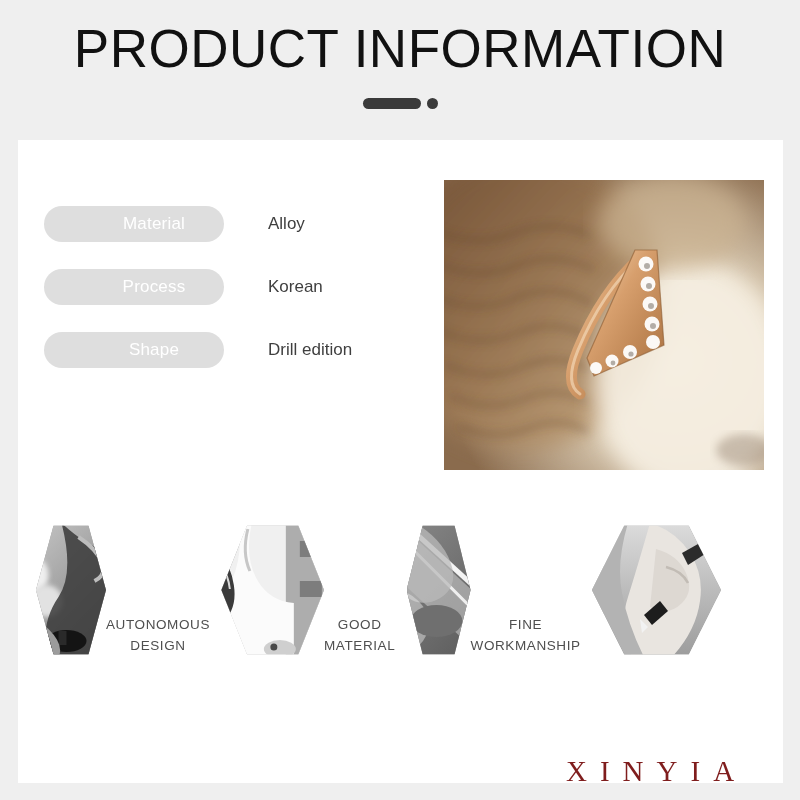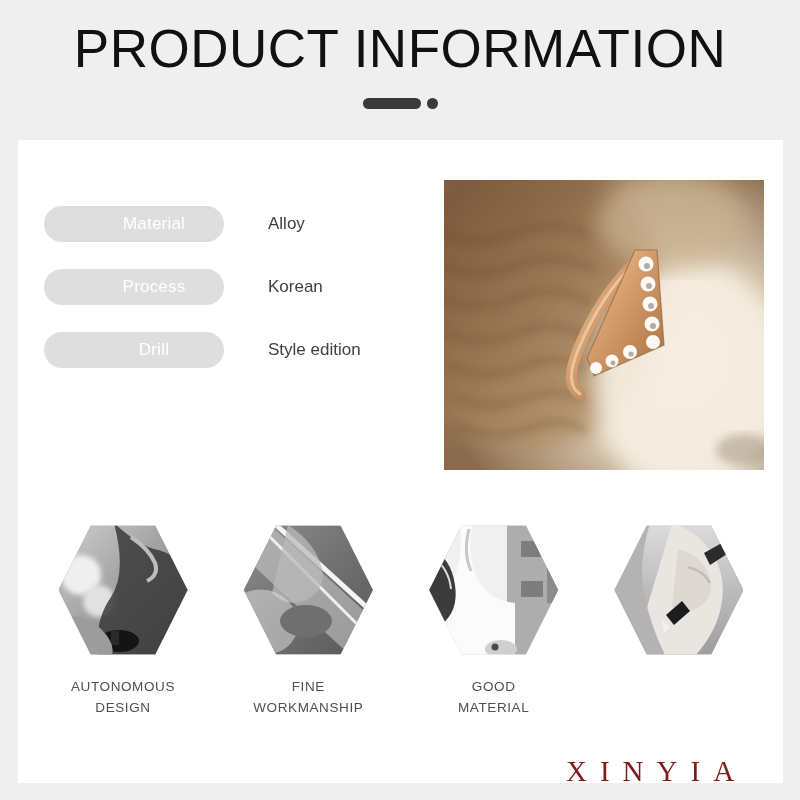--- a/index.html
+++ b/index.html
@@ -131,22 +131,21 @@
     position: absolute;
     left: 18px;
     top: 383px;
     width: 730px;
     display: flex;
     justify-content: space-between;
   }
   .feature {
     width: 174px;
     display: flex;
-    flex-direction: column;
-    align-items: center;
+    align-items: flex-end;
   }
   .feature-hex {
     width: 129px;
     height: 134px;
     clip-path: polygon(25% 2%, 75% 2%, 100% 50%, 75% 98%, 25% 98%, 0% 50%);
     overflow: hidden;
     background: #9a9a9a;
   }
   .feature-hex svg {
     display: block;
@@ -198,23 +197,23 @@
 
     <div class="spec-row">
       <div class="spec-pill">
         <span class="spec-pill-label">Process</span>
       </div>
       <span class="spec-value">Korean</span>
     </div>
 
     <div class="spec-row">
       <div class="spec-pill">
-        <span class="spec-pill-label">Drill</span>
-      </div>
-      <span class="spec-value">Style edition</span>
+        <span class="spec-pill-label">Shape</span>
+      </div>
+      <span class="spec-value">Drill edition</span>
     </div>
 
 
   </div>
 
   <div class="product-photo">
     <svg viewBox="0 0 320 290" preserveAspectRatio="xMidYMid slice">
       <defs>
         <radialGradient id="bgCream" cx="72%" cy="62%" r="72%">
           <stop offset="0%" stop-color="#f2eadc"></stop>
@@ -305,55 +304,55 @@
           <rect x="52" y="108" width="8" height="14" fill="#2a2a2a"></rect>
           <path d="M0 96 q24 -8 42 10 q16 16 10 28 L0 134 Z" fill="#9c9c9c"></path>
         </svg>
       </div>
       <div class="feature-label">AUTONOMOUS<br>DESIGN</div>
     </div>
 
     <div class="feature">
       <div class="feature-hex">
         <svg viewBox="0 0 129 134" preserveAspectRatio="xMidYMid slice">
+          <rect width="129" height="134" fill="#f0f0f0"></rect>
+          <rect x="78" y="0" width="51" height="134" fill="#adadad"></rect>
+          <rect x="92" y="18" width="22" height="16" fill="#7d7d7d"></rect>
+          <rect x="92" y="58" width="22" height="16" fill="#7d7d7d"></rect>
+          <rect x="118" y="40" width="11" height="40" fill="#8b8b8b"></rect>
+          <path d="M44 0 q-8 34 6 58 q12 20 36 22 l0 54 L20 134 q-10 -40 4 -76 q12 -30 6 -58 Z" fill="#fbfbfb"></path>
+          <path d="M40 6 q-6 24 2 42" fill="none" stroke="#c7c7c7" stroke-width="3"></path>
+          <path d="M0 24 q22 10 26 38 q4 26 -14 40 L0 104 Z" fill="#3b3b3b"></path>
+          <path d="M4 34 q16 12 18 32" fill="none" stroke="#dcdcdc" stroke-width="2"></path>
+          <ellipse cx="72" cy="126" rx="16" ry="9" fill="#cfcfcf"></ellipse>
+          <circle cx="66" cy="124" r="3.5" fill="#4a4a4a"></circle>
+        </svg>
+      </div>
+      <div class="feature-label">GOOD<br>MATERIAL</div>
+    </div>
+
+    <div class="feature">
+      <div class="feature-hex">
+        <svg viewBox="0 0 129 134" preserveAspectRatio="xMidYMid slice">
           <defs>
             <linearGradient id="f2g" x1="0" y1="0" x2="1" y2="1">
               <stop offset="0%" stop-color="#8d8d8d"></stop>
                 <stop offset="100%" stop-color="#565656"></stop>
             </linearGradient>
           </defs>
           <rect width="129" height="134" fill="url(#f2g)"></rect>
           <path d="M24 0 L129 96 L129 134 L108 134 L0 34 L0 0 Z" fill="#cfcfcf" opacity="0.55"></path>
           <path d="M30 0 L129 90" stroke="#f4f4f4" stroke-width="5" fill="none"></path>
           <path d="M18 6 L120 108" stroke="#efefef" stroke-width="3" fill="none"></path>
           <path d="M44 2 q28 18 34 44 q4 20 -14 30 q-20 10 -36 -6" fill="#b9b9b9" opacity="0.75"></path>
           <path d="M0 70 q26 -10 44 8 q16 16 8 34 q-10 22 -40 20 L0 130 Z" fill="#e3e3e3" opacity="0.5"></path>
           <ellipse cx="62" cy="98" rx="26" ry="16" fill="#6f6f6f"></ellipse>
         </svg>
       </div>
       <div class="feature-label">FINE<br>WORKMANSHIP</div>
-    </div>
-
-    <div class="feature">
-      <div class="feature-hex">
-        <svg viewBox="0 0 129 134" preserveAspectRatio="xMidYMid slice">
-          <rect width="129" height="134" fill="#f0f0f0"></rect>
-          <rect x="78" y="0" width="51" height="134" fill="#adadad"></rect>
-          <rect x="92" y="18" width="22" height="16" fill="#7d7d7d"></rect>
-          <rect x="92" y="58" width="22" height="16" fill="#7d7d7d"></rect>
-          <rect x="118" y="40" width="11" height="40" fill="#8b8b8b"></rect>
-          <path d="M44 0 q-8 34 6 58 q12 20 36 22 l0 54 L20 134 q-10 -40 4 -76 q12 -30 6 -58 Z" fill="#fbfbfb"></path>
-          <path d="M40 6 q-6 24 2 42" fill="none" stroke="#c7c7c7" stroke-width="3"></path>
-          <path d="M0 24 q22 10 26 38 q4 26 -14 40 L0 104 Z" fill="#3b3b3b"></path>
-          <path d="M4 34 q16 12 18 32" fill="none" stroke="#dcdcdc" stroke-width="2"></path>
-          <ellipse cx="72" cy="126" rx="16" ry="9" fill="#cfcfcf"></ellipse>
-          <circle cx="66" cy="124" r="3.5" fill="#4a4a4a"></circle>
-        </svg>
-      </div>
-      <div class="feature-label">GOOD<br>MATERIAL</div>
     </div>
 
     <div class="feature">
       <div class="feature-hex">
         <svg viewBox="0 0 129 134" preserveAspectRatio="xMidYMid slice">
           <defs>
             <linearGradient id="f4g" x1="0" y1="0" x2="0" y2="1">
               <stop offset="0%" stop-color="#dcdcdc"></stop>
                 <stop offset="100%" stop-color="#9c9c9c"></stop>
             </linearGradient>

